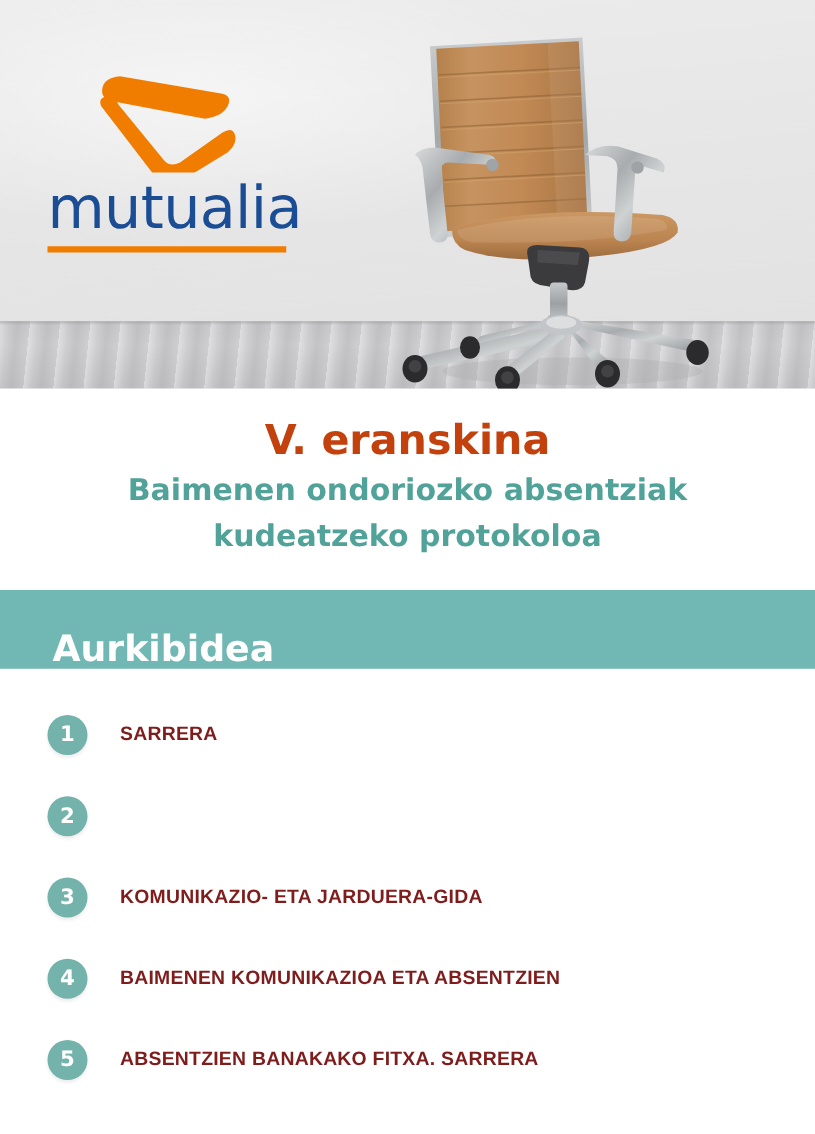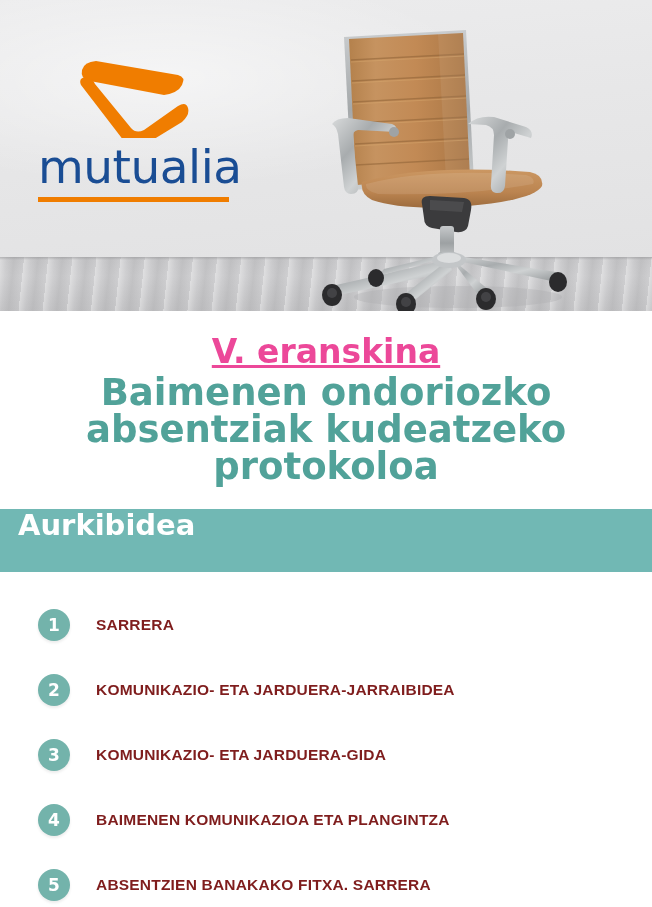--- a/index.html
+++ b/index.html
@@ -112,43 +112,42 @@
     padding: 20px 26px 24px 26px;
     box-sizing: border-box;
     text-align: center;
     background: #ffffff;
   }
   .title-main {
     font-family: "DejaVu Sans", sans-serif;
     font-size: 33px;
     line-height: 42px;
     font-weight: 700;
-    color: #ec4899;
+    color: #c2410c;
     margin: 0;
-    text-decoration: underline;
   }
   .title-sub {
     font-family: "DejaVu Sans", sans-serif;
-    font-size: 37px;
+    font-size: 24px;
     line-height: 37px;
     font-weight: 700;
     color: #51a299;
     margin: 1px 0 0 0;
   }
 
   
   .toc-bar {
     position: relative;
     width: 652px;
     height: 63px;
     background: #71b8b4;
     display: flex;
-    align-items: flex-start;
+    align-items: flex-end;
     box-sizing: border-box;
-    padding-left: 18px;
+    padding-left: 42px;
   }
   .toc-bar-title {
     font-family: "DejaVu Sans", sans-serif;
     font-size: 29px;
     line-height: 32px;
     font-weight: 700;
     color: #ffffff;
     letter-spacing: 0px;
   }
 
@@ -310,31 +309,30 @@
 
   <div class="toc-list">
 
     <div class="toc-item">
       <span class="toc-num">1</span>
       <span class="toc-label">SARRERA</span>
     </div>
 
     <div class="toc-item">
       <span class="toc-num">2</span>
-      <span class="toc-label">KOMUNIKAZIO- ETA JARDUERA-JARRAIBIDEA</span>
     </div>
 
     <div class="toc-item">
       <span class="toc-num">3</span>
       <span class="toc-label">KOMUNIKAZIO- ETA JARDUERA-GIDA</span>
     </div>
 
     <div class="toc-item">
       <span class="toc-num">4</span>
-      <span class="toc-label">BAIMENEN KOMUNIKAZIOA ETA PLANGINTZA</span>
+      <span class="toc-label">BAIMENEN KOMUNIKAZIOA ETA ABSENTZIEN</span>
     </div>
 
     <div class="toc-item">
       <span class="toc-num">5</span>
       <span class="toc-label">ABSENTZIEN BANAKAKO FITXA. SARRERA</span>
     </div>
 
   </div>
 
 </div>

